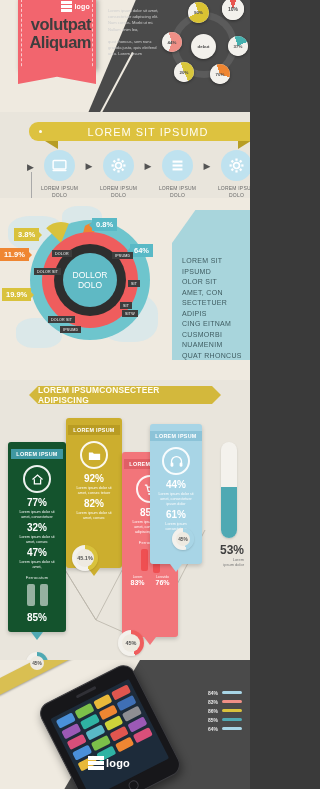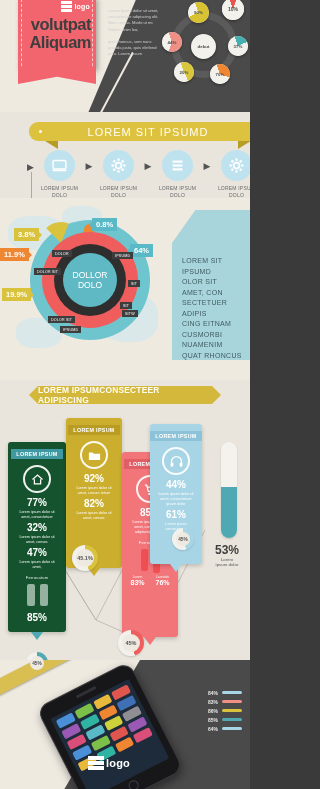--- a/index.html
+++ b/index.html
@@ -142,21 +142,21 @@
                  display:flex; align-items:center; justify-content:center;
                  font-size:6px; font-weight:bold; color:#555;
                  box-shadow:0 1px 2px rgba(0,0,0,.15); }
   .donut-small .hole { position:absolute; border-radius:50%; background:#eeeae1; }
   .donut-small span { position:relative; z-index:3; }
 
   .thermo { position:absolute; right:13px; top:62px; width:16px; height:96px;
             background:#f4f2ed; border-radius:8px; box-shadow:0 1px 2px rgba(0,0,0,.15);
             overflow:hidden; }
   .thermo i { position:absolute; left:0; bottom:0; width:100%; background:#4fa9b3; }
-  .thermo-val { position:absolute; right:6px; top:163px; width:34px; text-align:center;font-weight:bold; }
+  .thermo-val { position:absolute; right:6px; top:163px; width:34px; text-align:right; }
   .thermo-val b { font-size:12px; color:#3f3f3f; display:block; }
   .thermo-val em { font-size:4px; color:#7a7a7a; font-style:normal; line-height:5px; display:block; }
 
   .zigzag { position:absolute; left:0; top:0; width:250px; height:330px; pointer-events:none; }
 
   
   .sec-foot { position:absolute; left:0; top:660px; width:250px; height:129px;
               overflow:hidden; background:#e9e5dc; }
   .foot-dark { position:absolute; right:0; top:0; width:250px; height:129px;
                background:#4a4a4a;

